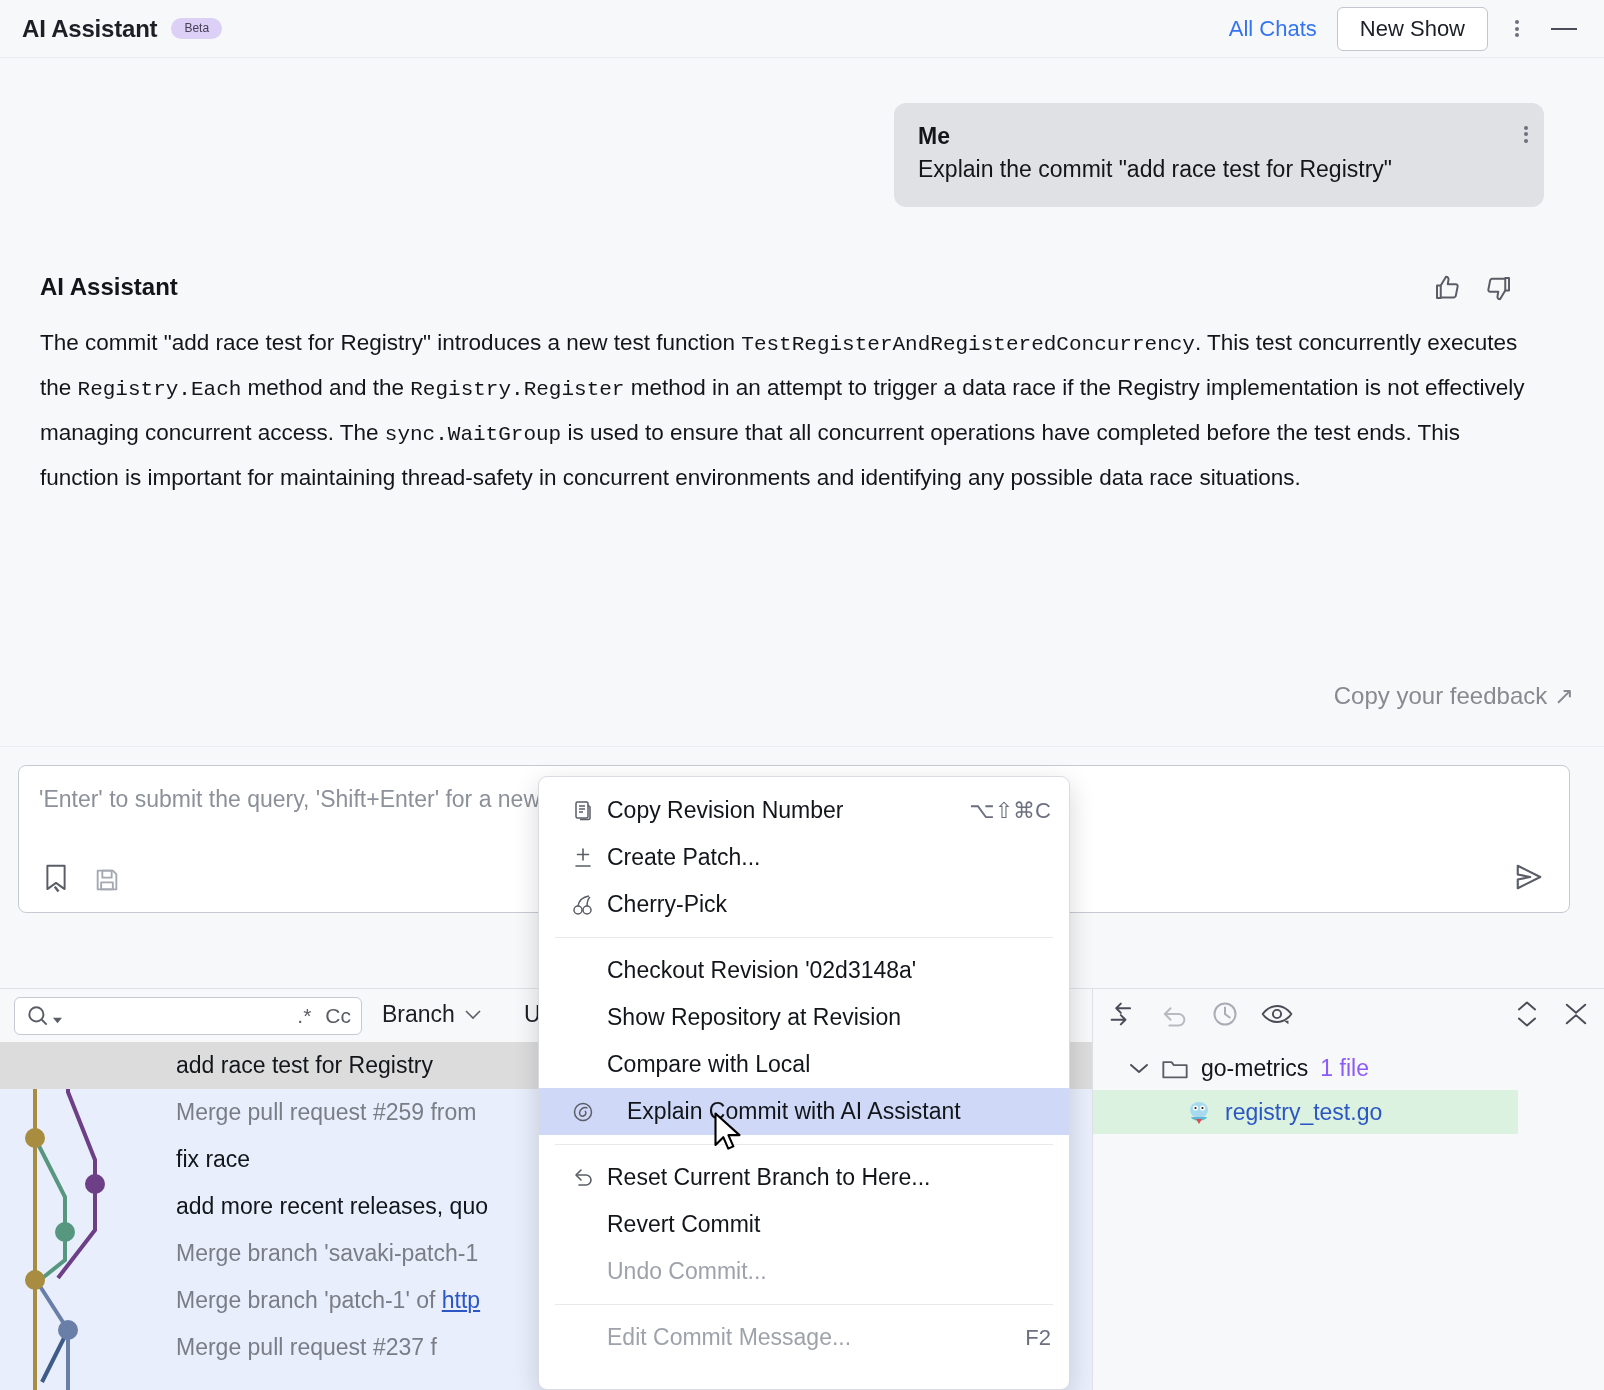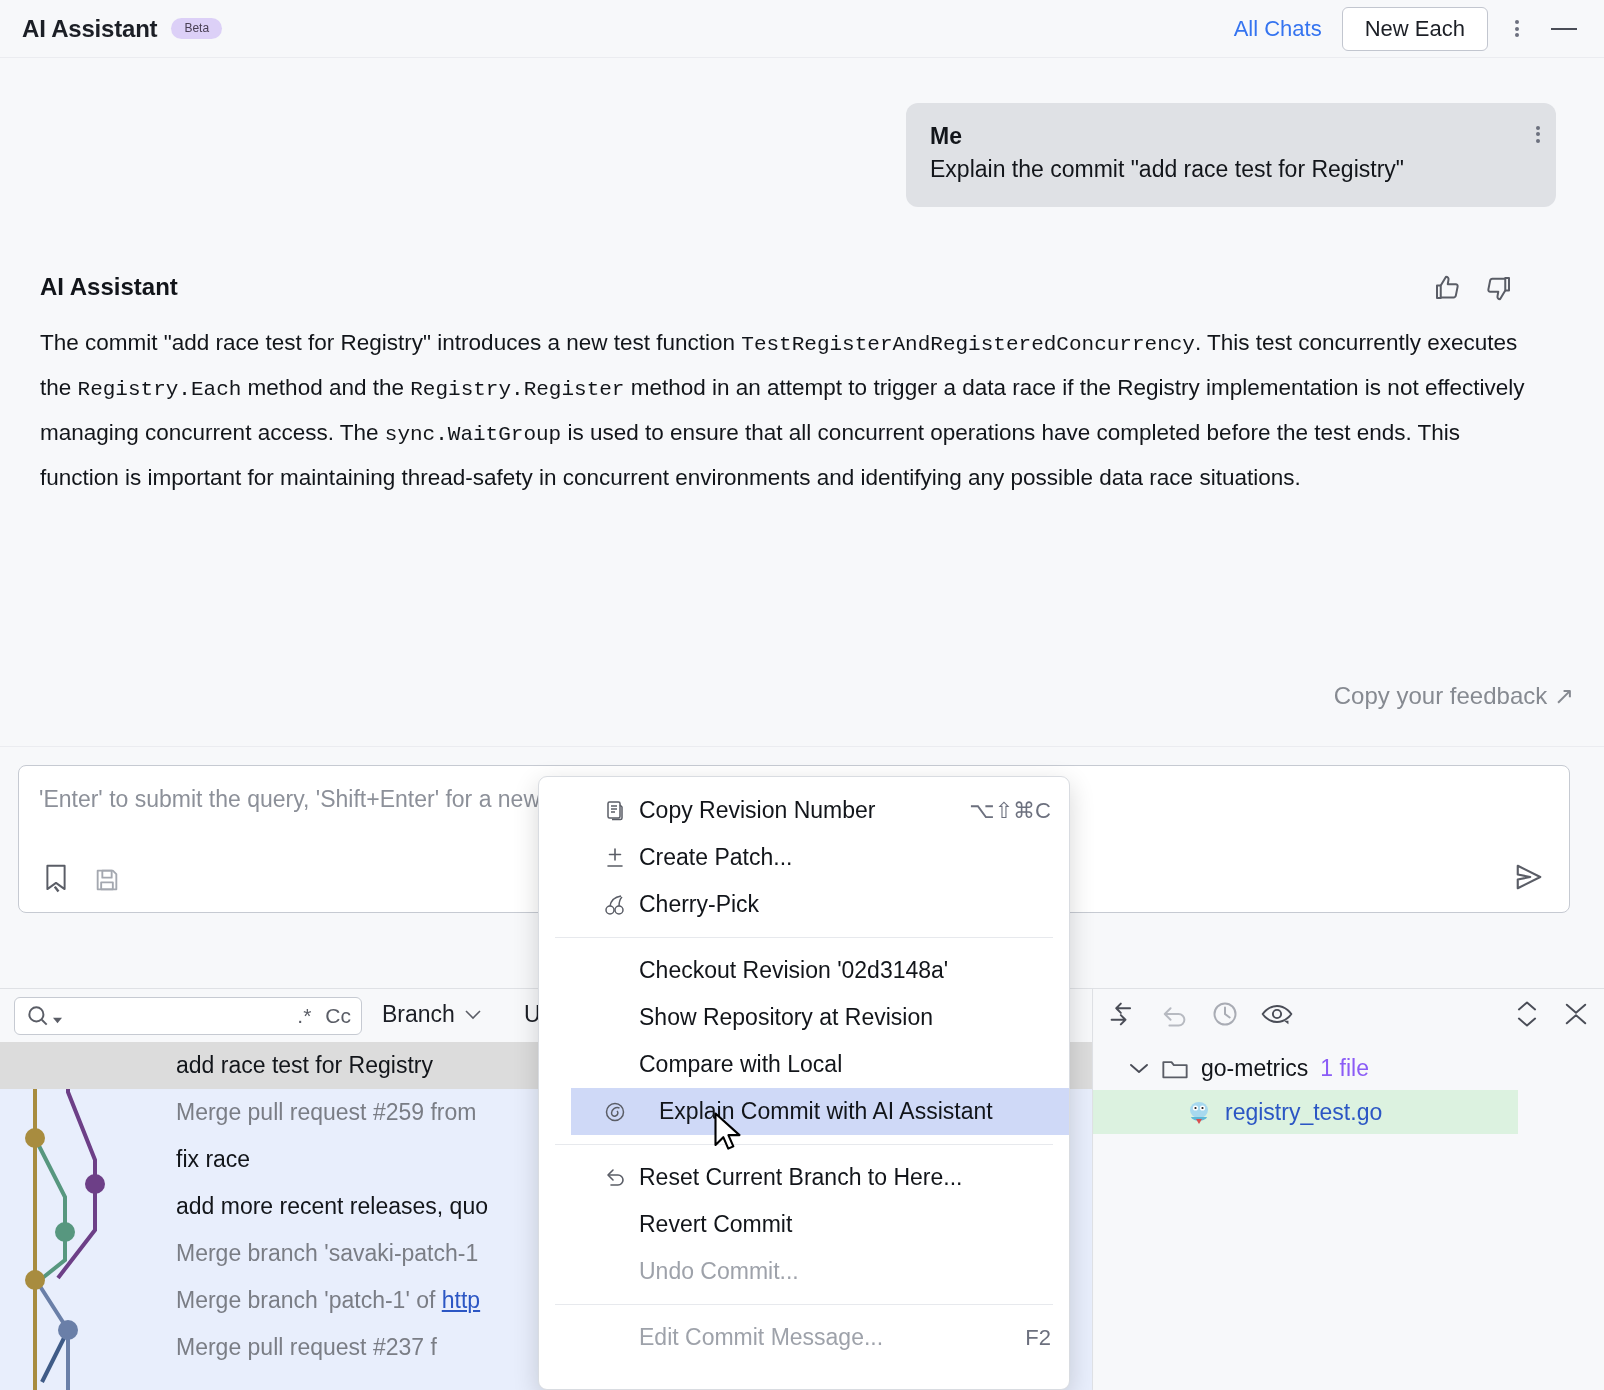--- a/index.html
+++ b/index.html
@@ -43,21 +43,21 @@
   .kebab i { display:block; width: 4px; height: 4px; border-radius: 50%; background: #6c707e; margin: 2.5px auto; }
   .minimize { width: 44px; height: 40px; margin-left: 4px; }
   .minimize span { display:block; width: 26px; height: 2px; background: #4a4d57; }
 
   
   .chat-body {
     position: absolute; left: 0; top: 58px; width: 1604px; height: 688px;
     background: #f7f8fa; overflow: hidden;
   }
   .user-msg {
-    position: absolute; right: 48px; top: 45px; width: 650px;
+    position: absolute; right: 60px; top: 45px; width: 650px;
     background: #dfe1e5; border-radius: 12px; padding: 20px 22px 24px 24px;
   }
   .user-name { font-size: 23px; font-weight: bold; color: #12151a; margin-bottom: 6px; }
   .user-text { font-size: 23px; color: #12151a; white-space: nowrap; }
   .msg-kebab { position: absolute; right: 16px; top: 20px; }
   .msg-kebab i { display:block; width: 4px; height: 4px; border-radius: 50%; background: #6c707e; margin: 2.5px auto; }
 
   .assistant-block { position: absolute; left: 40px; top: 215px; width: 1500px; }
   .assistant-head { display: flex; align-items: flex-start; }
   .assistant-name { font-size: 24px; font-weight: bold; color: #12151a; }
@@ -134,42 +134,42 @@
 
   
   .ctx-menu {
     position: absolute; left: 538px; top: 776px; width: 532px; height: 614px;
     background: #ffffff; border: 1px solid #d9dce1; border-radius: 9px;
     box-shadow: 0 8px 26px rgba(0,0,0,0.16);
     padding: 10px 0 0 0; z-index: 50; overflow: hidden;
   }
   .ctx-item {
     display: flex; align-items: center; height: 47px; padding: 0 18px 0 32px;
-    font-size: 23px; color: #12151a; cursor: pointer; margin-left: 32px;
+    font-size: 23px; color: #12151a; cursor: pointer;
   }
   .ctx-item.selected { background: #cfd9f7; gap: 20px; }
   .ctx-item.disabled { color: #9ea2aa; cursor: default; }
   .ctx-icon { width: 36px; display: flex; align-items: center; flex-shrink: 0; }
   .ctx-label { white-space: nowrap; }
   .ctx-shortcut { margin-left: auto; color: #6c707e; font-size: 22px; }
   .ctx-sep { height: 1px; background: #e7e9ed; margin: 9px 16px; }
 
   .cursor-arrow { position: absolute; left: 714px; top: 1112px; z-index: 60; }
 </style>
 </head>
 <body>
 
 <div class="app">
 
   <div class="ai-header">
     <span class="ai-title">AI Assistant</span>
     <span class="beta-badge">Beta</span>
     <div class="header-right">
       <span class="all-chats">All Chats</span>
-      <button class="new-chat-btn">New Each</button>
+      <button class="new-chat-btn">New Show</button>
       <span class="icon-btn kebab">
           <span>
             <i></i>
             <i></i>
             <i></i>
           </span>
         </span>
       <span class="icon-btn minimize">
           <span></span>
         </span>

